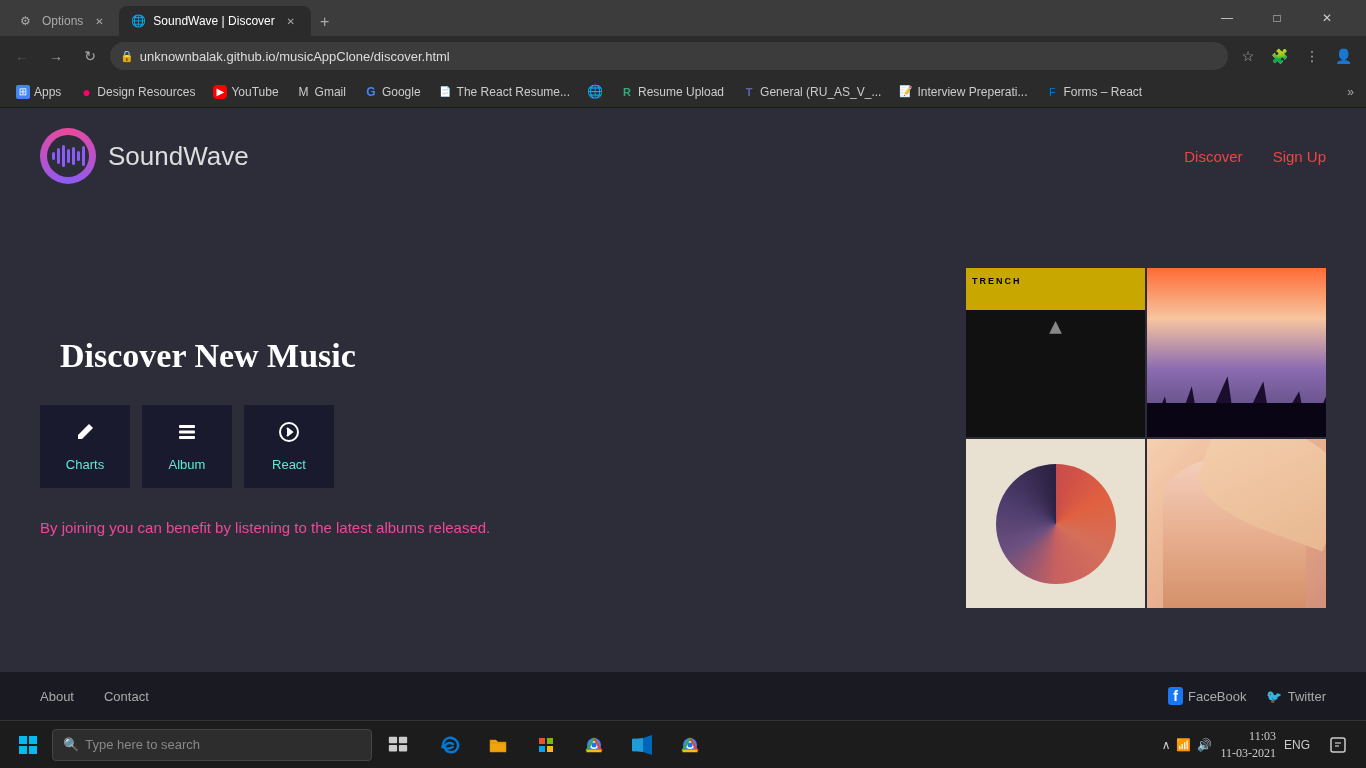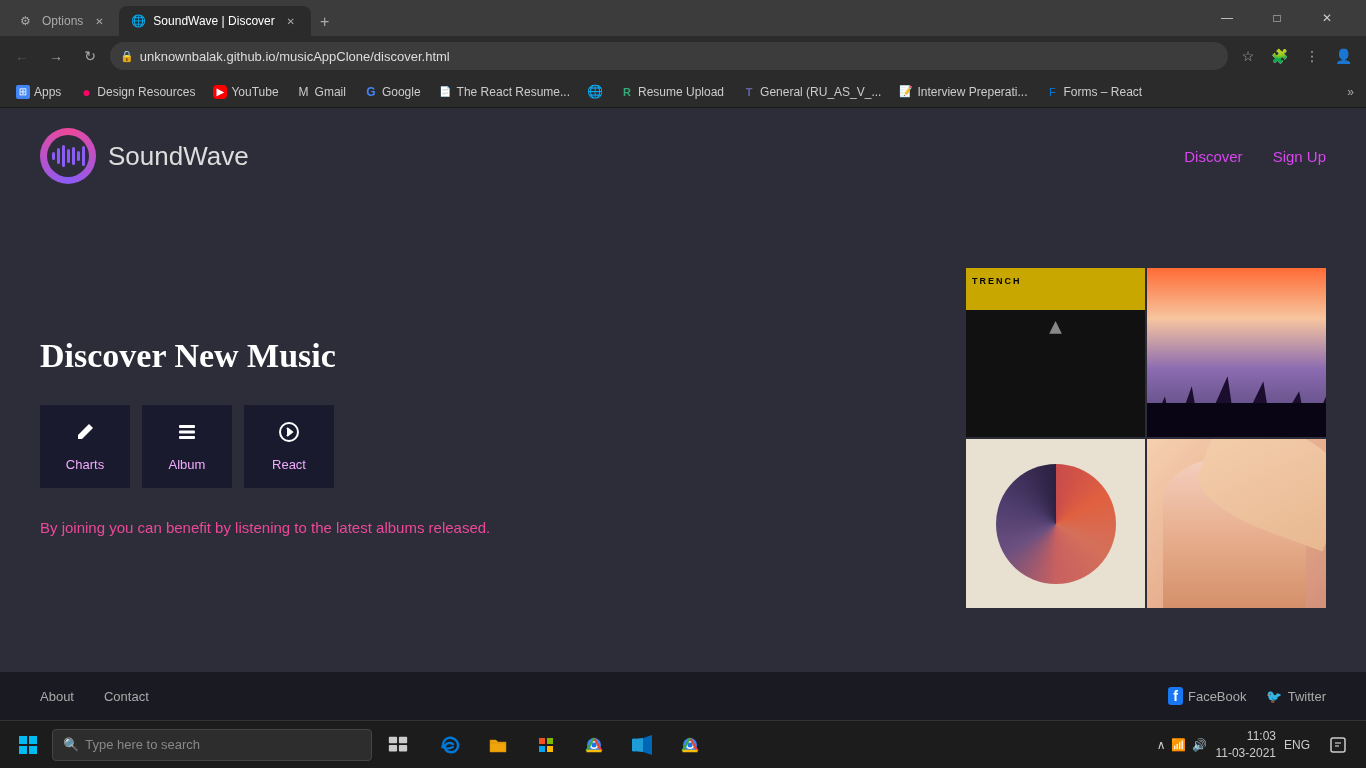--- a/index.html
+++ b/index.html
@@ -141,37 +141,37 @@
       border-radius: 50%;
       background: #2d2d3a;
       display: flex; align-items: center; justify-content: center;
     }
     .soundwave-bars {
       display: flex; align-items: center; gap: 2px;
     }
     .bar { background: #8b5cf6; border-radius: 2px; width: 3px; }
     .site-title { font-size: 26px; color: #ddd; font-weight: 400; }
     .site-links { margin-left: auto; display: flex; gap: 30px; }
-    .site-link { color: #d946ef; font-size: 15px; cursor: pointer; text-decoration: none; }
+    .site-link { color: #ef4444; font-size: 15px; cursor: pointer; text-decoration: none; }
 
     
     .hero {
       display: flex;
       padding: 20px 40px 20px 40px;
       flex: 1;
       gap: 40px;
       align-items: center;
     }
     .hero-left { flex: 1; }
-    .hero-title { font-size: 34px; font-weight: 700; color: #fff; margin-bottom: 30px; font-family: Georgia, serif; }
+    .hero-title { font-size: 34px; font-weight: 700; color: #fff; margin-bottom: 30px; font-family: Georgia, serif; margin-left: 20px; }
     .action-buttons { display: flex; gap: 12px; margin-bottom: 28px; }
     .action-btn {
       background: #1a1a2e;
       border: none;
-      color: #f0abfc;
+      color: #5eead4;
       padding: 16px 24px;
       display: flex; flex-direction: column; align-items: center; gap: 8px;
       cursor: pointer;
       min-width: 90px;
       font-size: 13px;
     }
     .btn-icon { font-size: 22px; }
     .hero-desc { color: #ec4899; font-size: 15px; line-height: 1.6; max-width: 460px; }
 
     
@@ -232,21 +232,21 @@
       width: 44px; height: 44px;
       display: flex; align-items: center; justify-content: center;
       border-radius: 4px; cursor: pointer; position: relative;
     }
     .taskbar-btn svg { width: 22px; height: 22px; }
     .taskbar-right {
       margin-left: auto;
       display: flex; align-items: center; gap: 8px;
     }
     .system-icons { display: flex; align-items: center; gap: 6px; color: #ccc; font-size: 12px; }
-    .time-block { text-align: right; color: #ccc; font-size: 12px; line-height: 1.4; }
+    .time-block { text-align: right; color: #ccc; font-size: 12px; line-height: 1.4; font-family: Liberation Serif, serif; }
     .notif-btn {
       width: 40px; height: 40px;
       display: flex; align-items: center; justify-content: center;
       cursor: pointer; color: #ccc;
     }
 
     
     .trench-art {
       background: #2a2a00;
       width: 100%; height: 100%;

